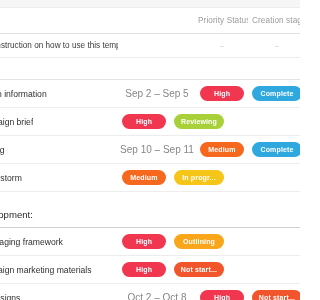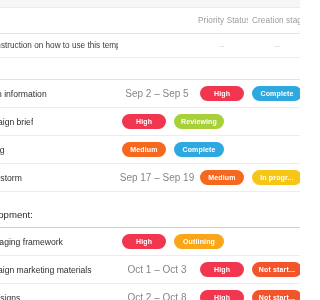--- a/index.html
+++ b/index.html
@@ -193,33 +193,33 @@
           <span class="pill pill-prio" style="background: rgb(241, 54, 79);">High</span>
         </div>
         <div class="cell c-stage center">
           <span class="pill pill-stage" style="background: rgb(168, 208, 56);">Reviewing</span>
         </div>
       </div>
       <div class="row">
         <div class="cell c-name">
           <span class="task-name">eting</span>
         </div>
+        <div class="cell c-date center">
+          <span class="date-text">Sep 10 – Sep 11</span>
+        </div>
         <div class="cell c-prio center">
           <span class="pill pill-prio" style="background: rgb(247, 104, 31);">Medium</span>
         </div>
         <div class="cell c-stage center">
           <span class="pill pill-stage" style="background: rgb(47, 168, 224);">Complete</span>
         </div>
       </div>
       <div class="row">
         <div class="cell c-name">
           <span class="task-name">rainstorm</span>
-        </div>
-        <div class="cell c-date center">
-          <span class="date-text">Sep 17 – Sep 19</span>
         </div>
         <div class="cell c-prio center">
           <span class="pill pill-prio" style="background: rgb(247, 104, 31);">Medium</span>
         </div>
         <div class="cell c-stage center">
           <span class="pill pill-stage" style="background: rgb(245, 197, 24);">In progr...</span>
         </div>
       </div>
       <div class="section-spacer"></div>
       <div class="section-row">
@@ -233,23 +233,20 @@
           <span class="pill pill-prio" style="background: rgb(241, 54, 79);">High</span>
         </div>
         <div class="cell c-stage center">
           <span class="pill pill-stage" style="background: rgb(249, 166, 26);">Outlining</span>
         </div>
       </div>
       <div class="row">
         <div class="cell c-name">
           <span class="task-name">mpaign marketing materials</span>
         </div>
-        <div class="cell c-date center">
-          <span class="date-text">Oct 1 – Oct 3</span>
-        </div>
         <div class="cell c-prio center">
           <span class="pill pill-prio" style="background: rgb(241, 54, 79);">High</span>
         </div>
         <div class="cell c-stage center">
           <span class="pill pill-stage" style="background: rgb(242, 85, 44);">Not start...</span>
         </div>
       </div>
       <div class="row">
         <div class="cell c-name">
           <span class="task-name">t designs</span>

